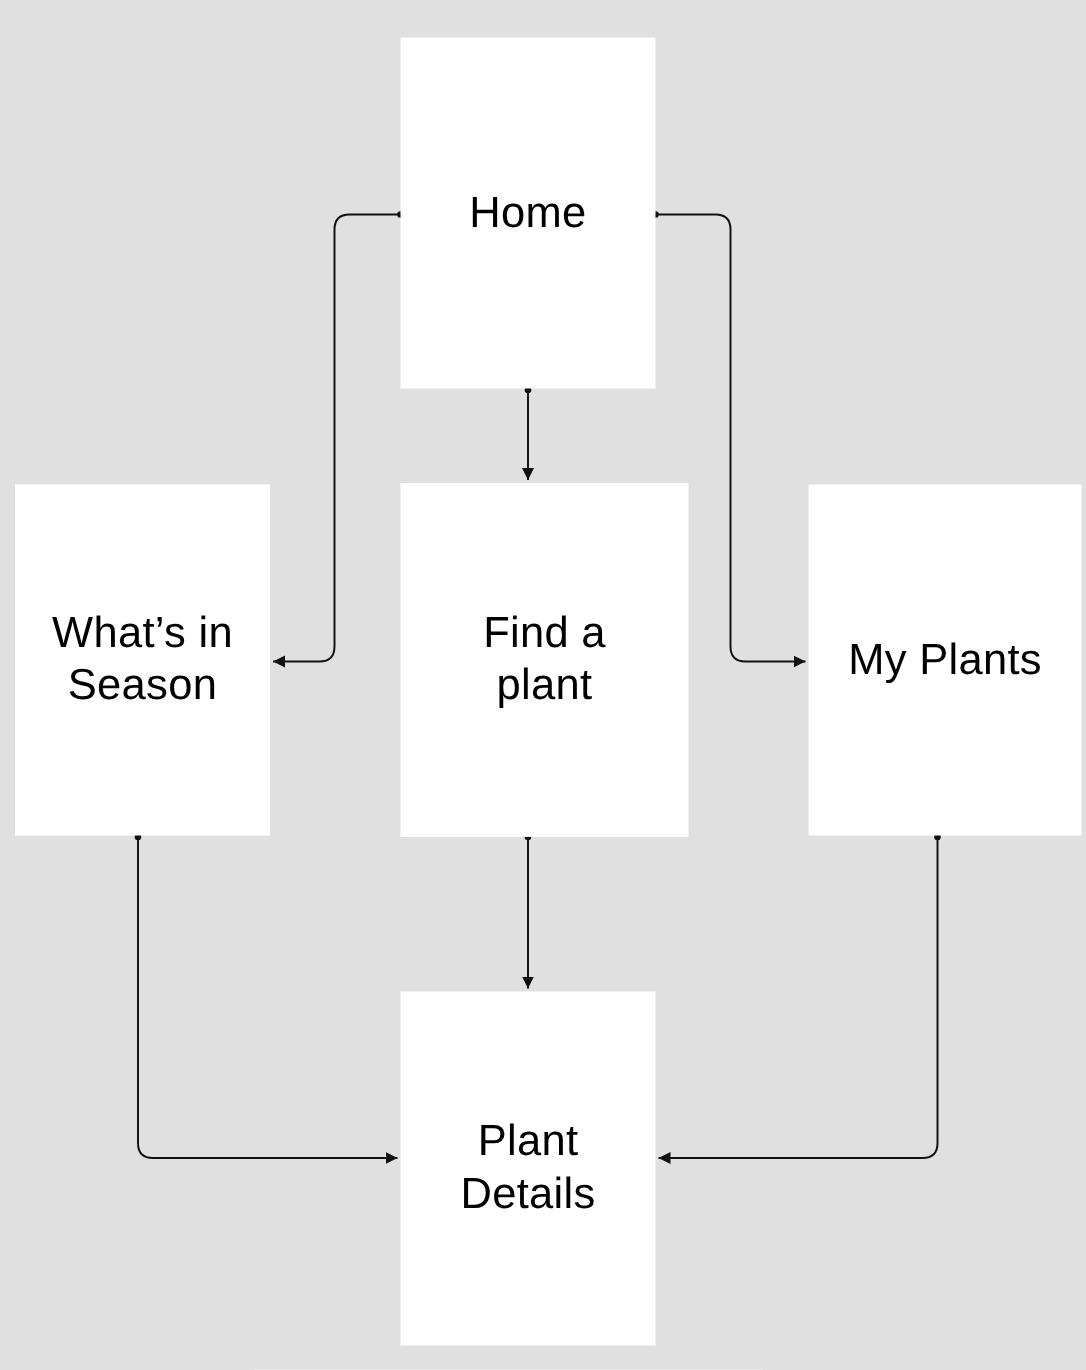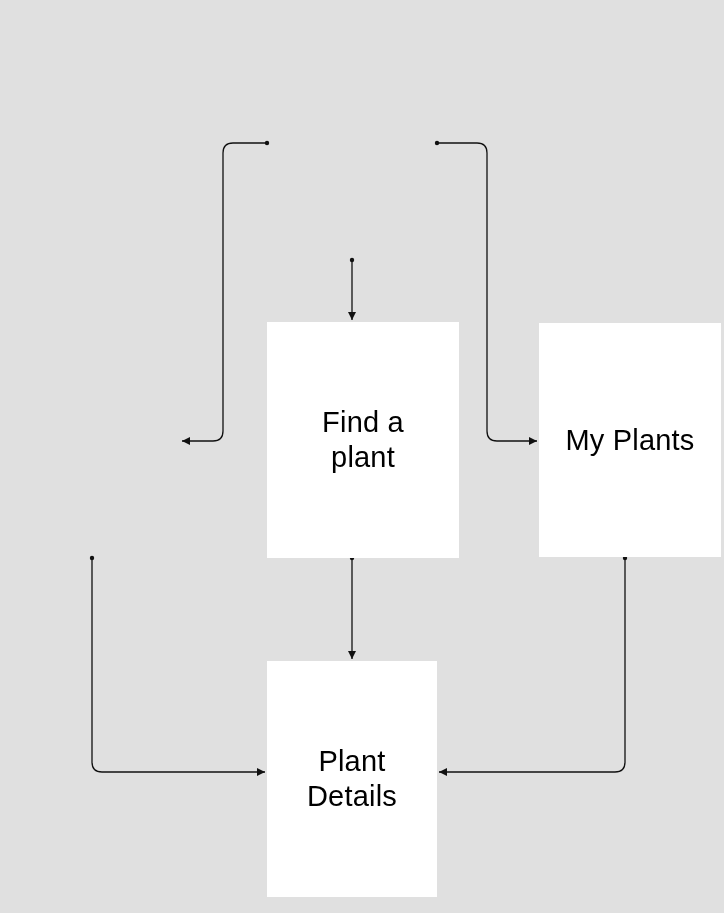--- a/index.html
+++ b/index.html
@@ -89,21 +89,28 @@
       <circle class="edge-dot" cx="92" cy="558" r="2.2"></circle>
       <path class="edge" marker-end="url(#arrow)" d="M 92 558 L 92 762 Q 92 772 102 772 L 265 772"></path>
     </g>
 
     <g>
       <circle class="edge-dot" cx="625" cy="558" r="2.2"></circle>
       <path class="edge" marker-end="url(#arrow)" d="M 625 558 L 625 762 Q 625 772 615 772 L 439 772"></path>
     </g>
   </svg>
 
+  <div class="node node-home">
+    <span class="node-label">Home</span>
+  </div>
 
+  <div class="node node-season">
+    <span class="node-label">What’s in
+Season</span>
+  </div>
 
   <div class="node node-find">
     <span class="node-label">Find a
 plant</span>
   </div>
 
   <div class="node node-myplants">
     <span class="node-label">My Plants</span>
   </div>
 

